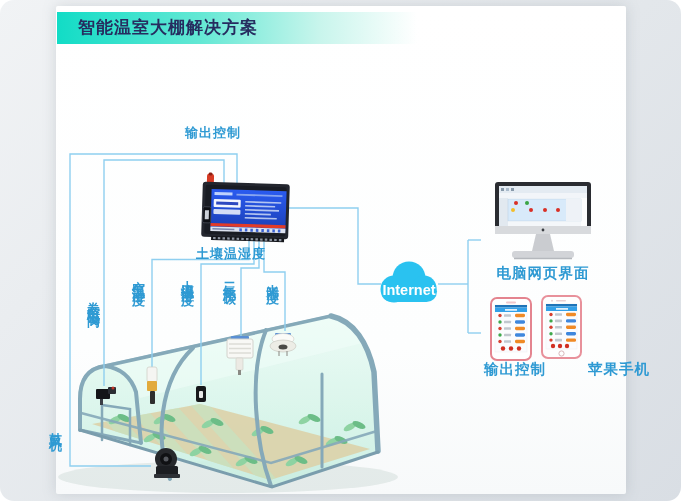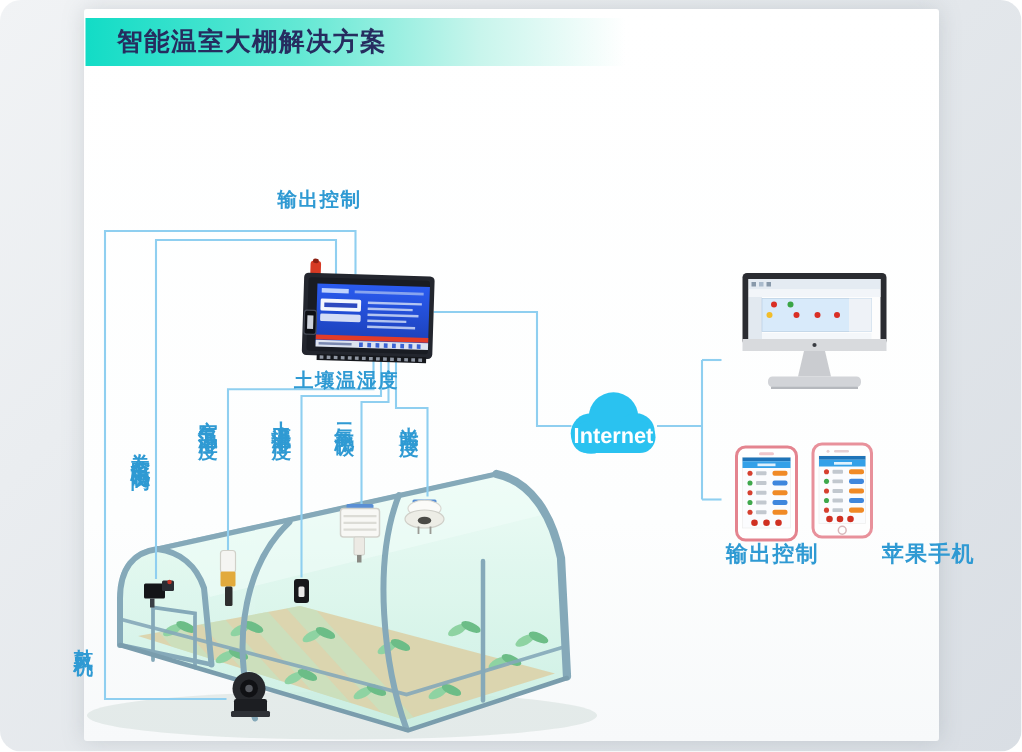--- a/index.html
+++ b/index.html
@@ -255,16 +255,17 @@
     <div class="hlabel" style="left:196px;top:245px;">土壤温湿度</div>
 
     <div class="vlabel" style="left:131px;top:270px;">空气温湿度</div>
     <div class="vlabel" style="left:180px;top:270px;">土壤温湿度</div>
     <div class="vlabel" style="left:222px;top:272px;">二氧化碳</div>
     <div class="vlabel" style="left:265px;top:274px;">光照度</div>
 
     <div class="vlabel" style="left:86px;top:292px;">卷帘电磁阀</div>
     <div class="vlabel" style="left:48px;top:422px;">鼓风机</div>
 
+    <div class="tlabel center" style="left:494px;top:264px;width:98px;">电脑网页界面</div>
     <div class="tlabel" style="left:484px;top:360px;">输出控制</div>
     <div class="tlabel" style="left:541px;top:360px;padding-left:47px;">苹果手机</div>
   </div>
 </div>
 
 </body></html>

